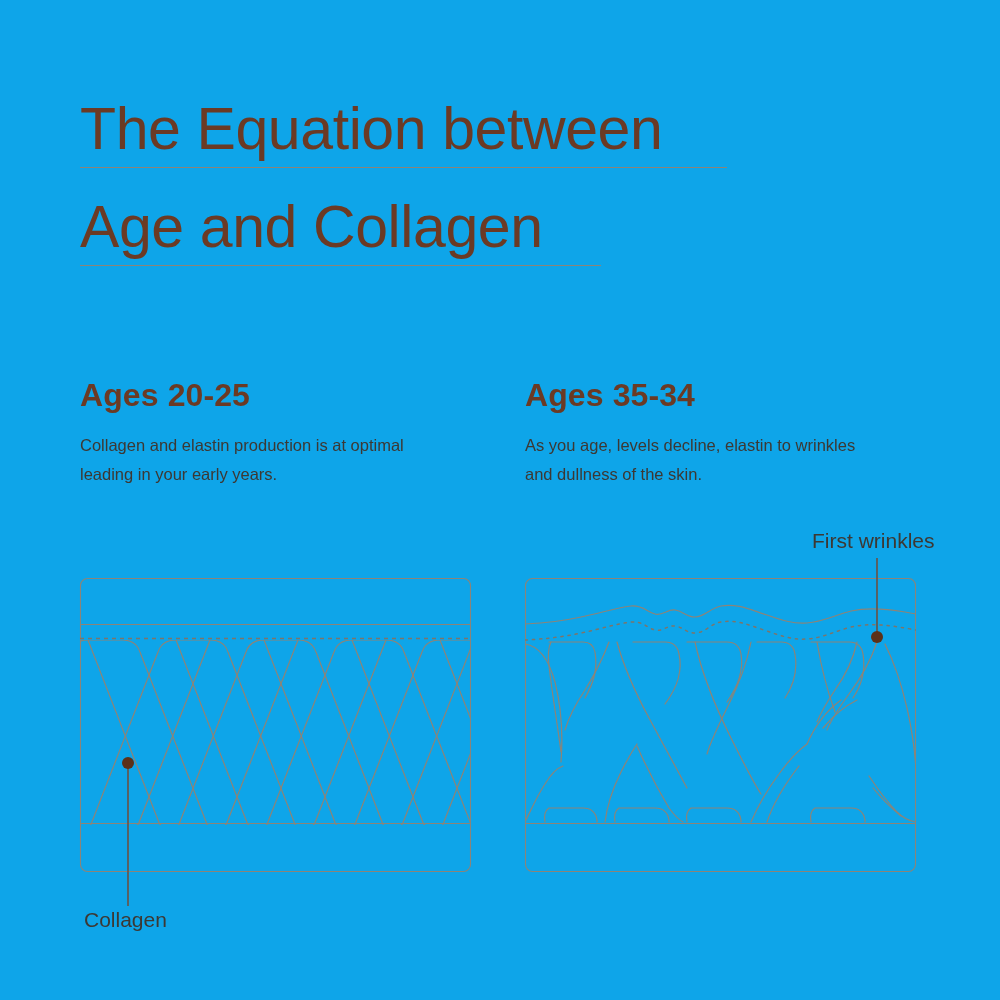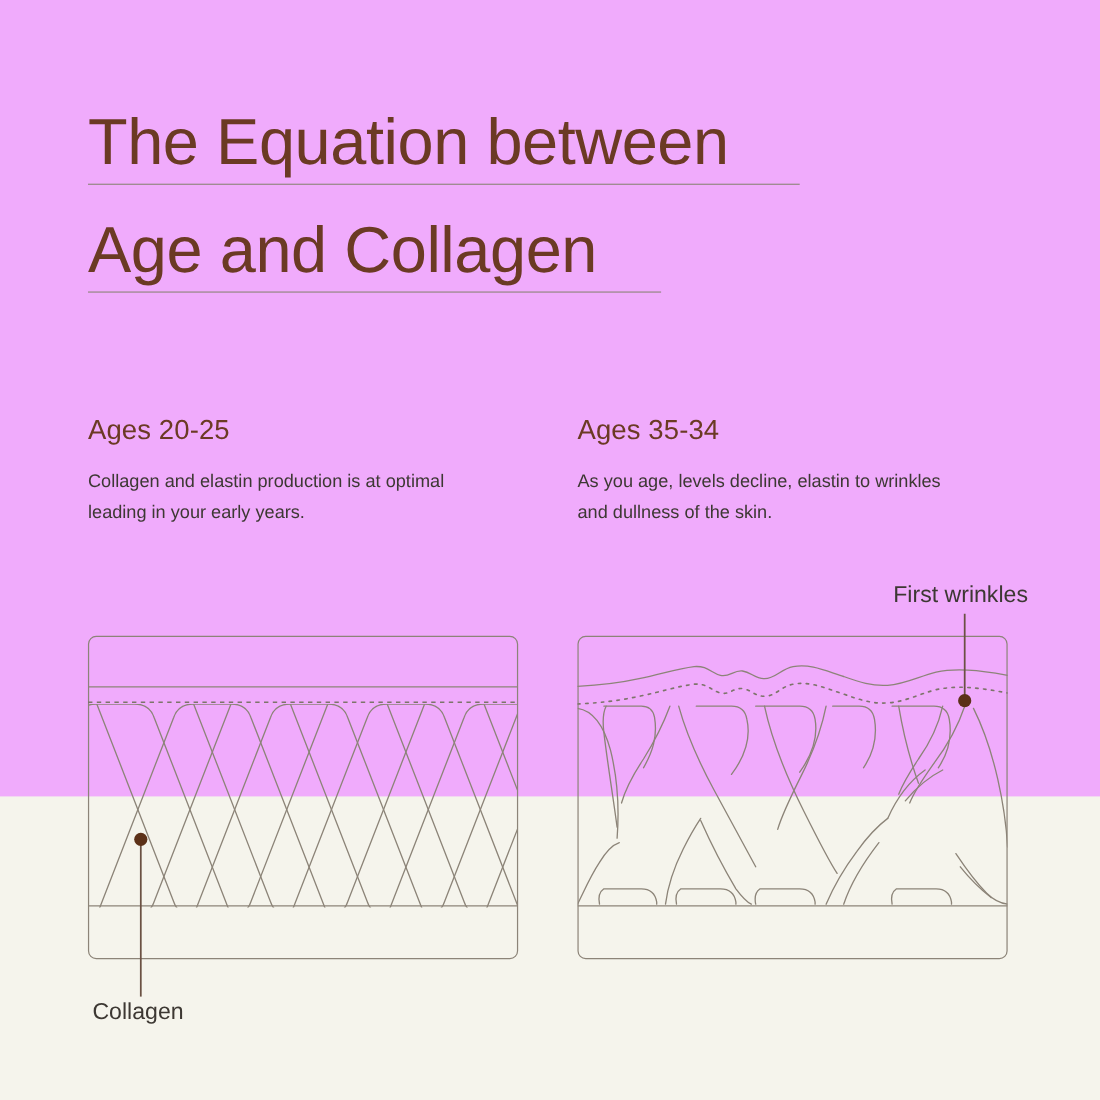--- a/index.html
+++ b/index.html
@@ -10,22 +10,22 @@
   body {
     width: 1000px;
     height: 1000px;
     background: #f5f4ec;
     font-family: "Liberation Sans", sans-serif;
     overflow: hidden;
   }
   .page {
     position: relative;
     width: 1000px;
-    height: 724px;
-    background: #f0abfc;
+    height: 1000px;
+    background: #0ea5e9;
   }
 
   
   .title-block {
     position: absolute;
     left: 80px;
     top: 100px;
     width: 860px;
   }
   .title-line {
@@ -50,22 +50,22 @@
   .col {
     position: absolute;
     top: 378px;
     width: 400px;
   }
   .col-left  { left: 80px; }
   .col-right { left: 525px; }
 
   .col-heading {
     color: #6b3a24;
-    font-size: 25px;
-    font-weight: 400;
+    font-size: 32px;
+    font-weight: 700;
     letter-spacing: 0.1px;
     margin: 0 0 18px 0;
     line-height: 1.1;
   }
   .col-body {
     color: #3d3833;
     font-size: 16.5px;
     line-height: 1.72;
     margin: 0;
     max-width: 355px;

